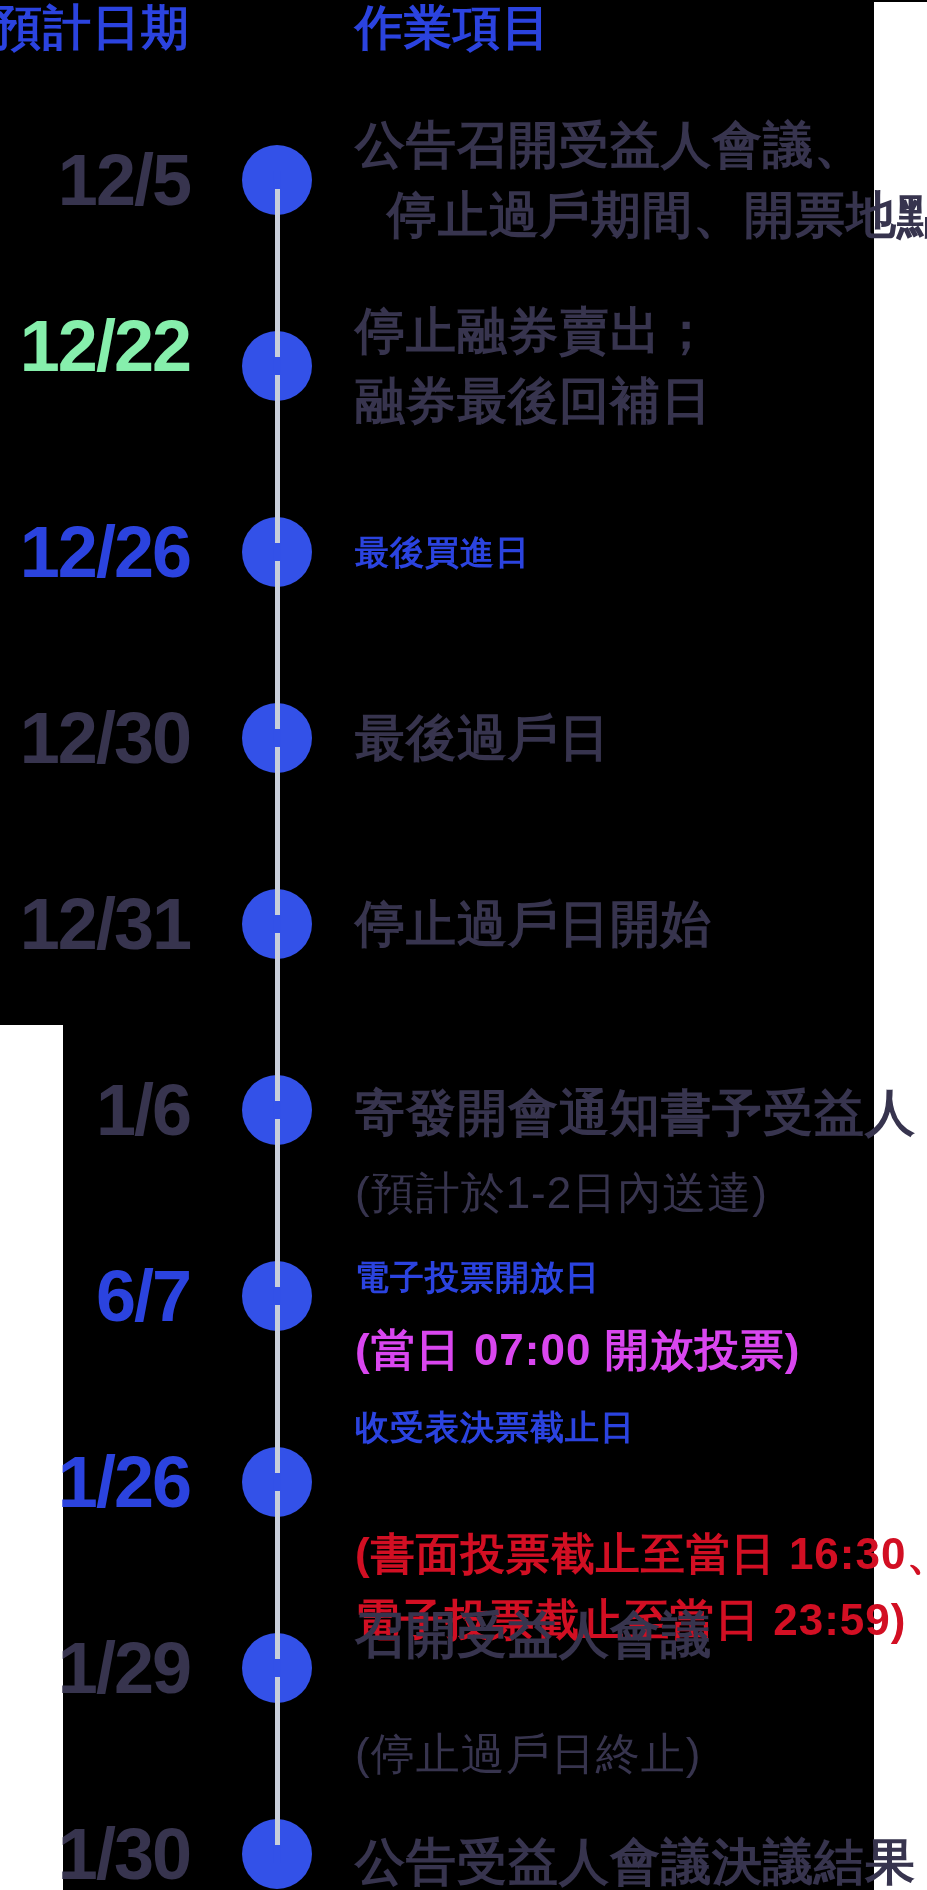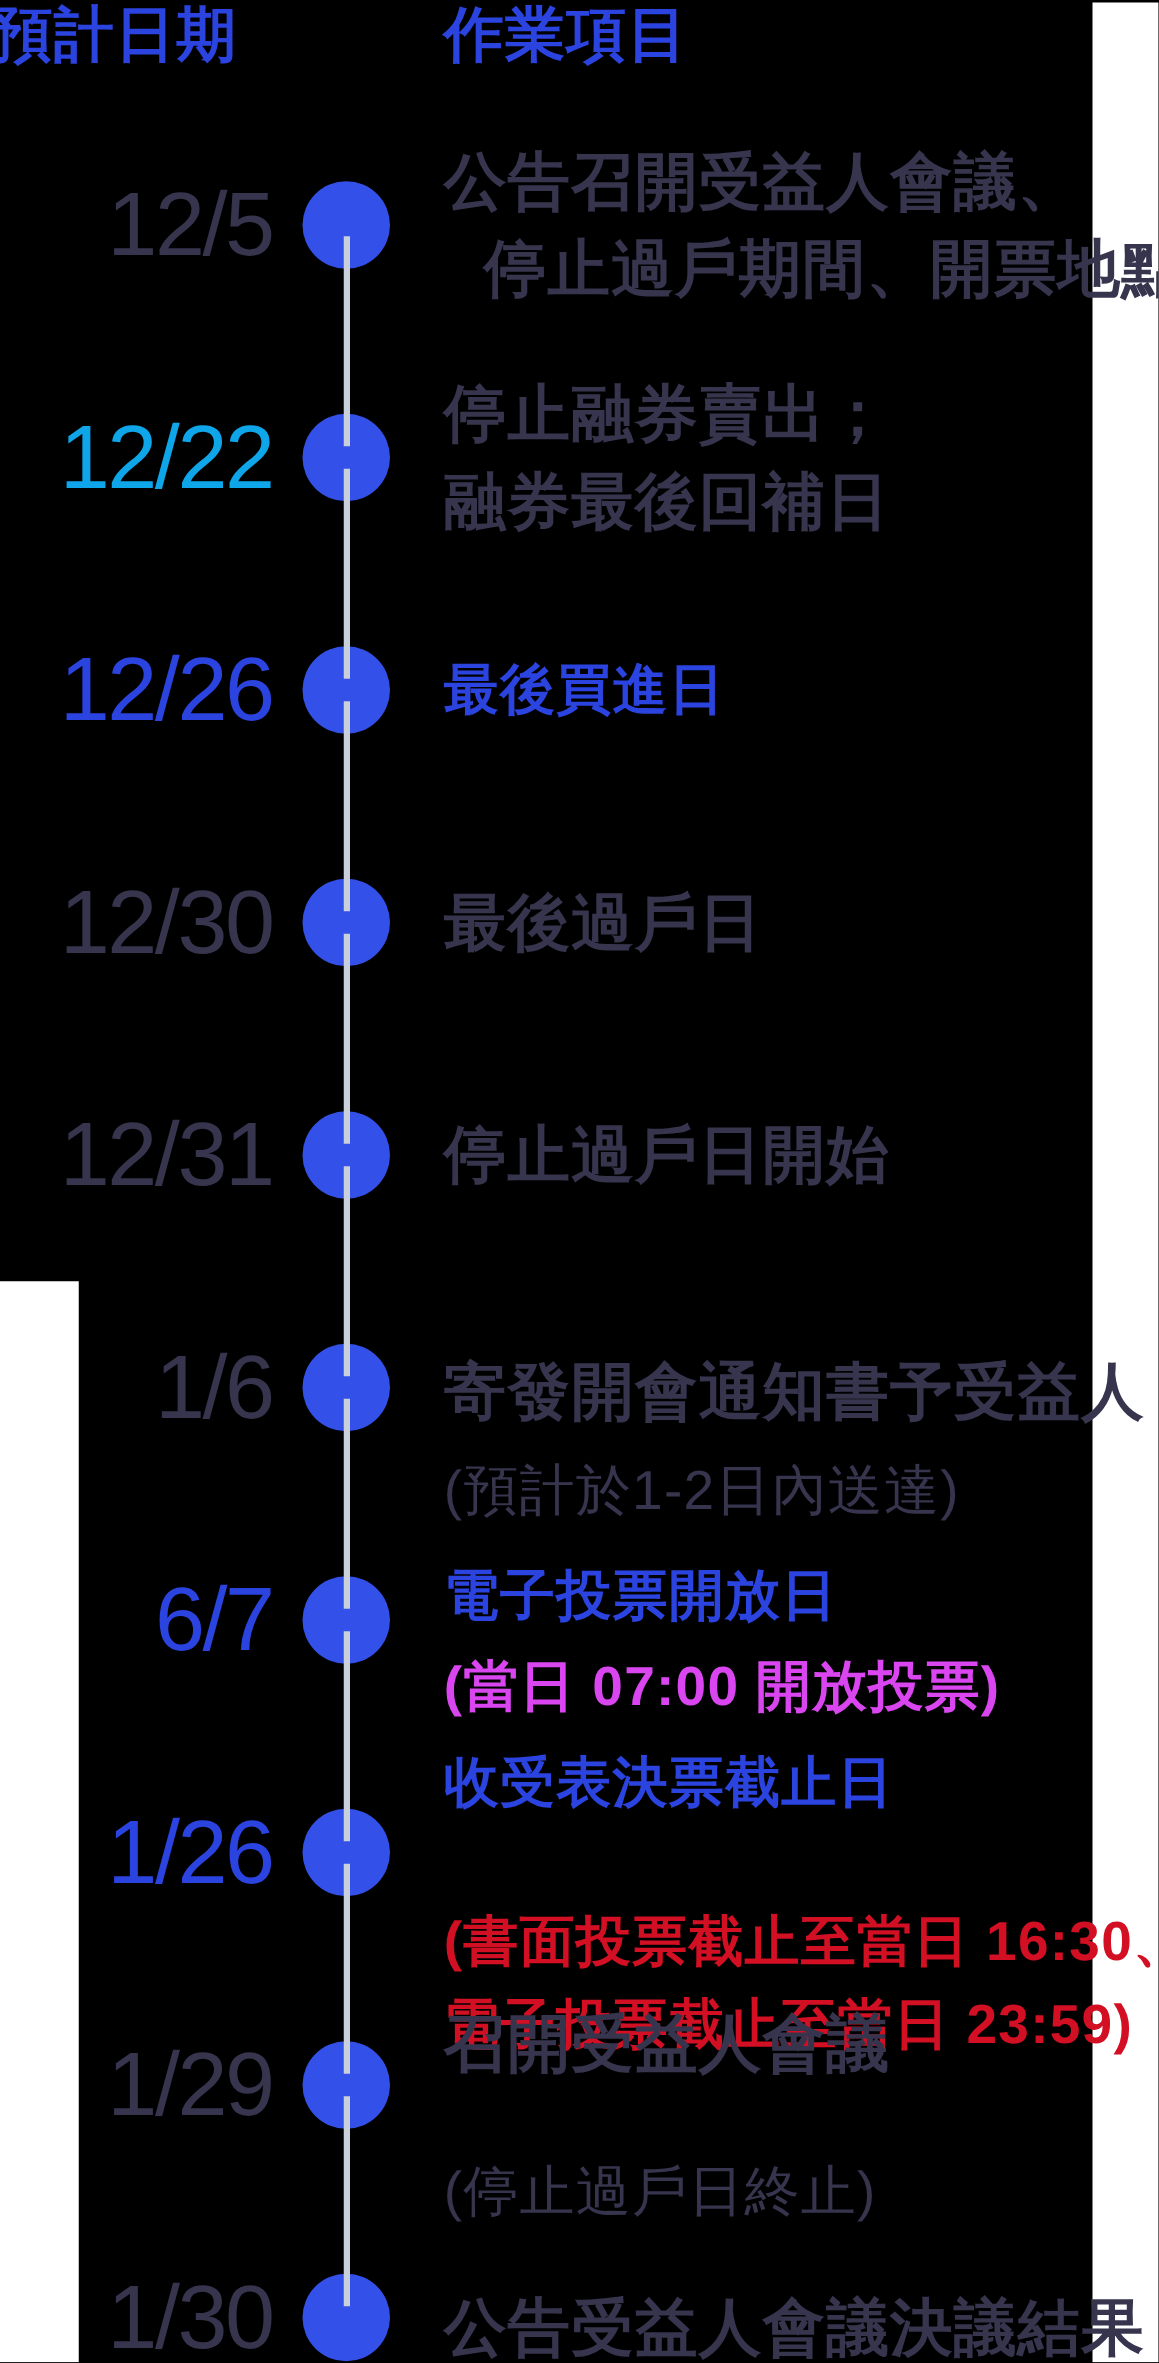--- a/index.html
+++ b/index.html
@@ -7,33 +7,32 @@
     position:relative;width:927px;height:1890px;background:#000;overflow:hidden;
     font-family:"Liberation Sans",sans-serif;
   }
   .strip{position:absolute;z-index:1;}
   .col-header{
     position:absolute;z-index:6;font-size:48px;font-weight:800;white-space:nowrap;
     transform:translateY(-50%);letter-spacing:1px;
   }
   .date{
     position:absolute;z-index:6;width:190px;left:0;text-align:right;
-    font-size:72px;font-weight:400;letter-spacing:-2px;white-space:nowrap;
+    font-size:72px;font-weight:700;letter-spacing:-2px;white-space:nowrap;
     transform:translateY(-50%);
-    padding-left:28px;
   }
   .dot{position:absolute;z-index:2;border-radius:50%;transform:translate(-50%,-50%);}
   .connector{position:absolute;z-index:3;}
   .gap{position:absolute;z-index:4;transform:translate(-50%,-50%);}
   .tline{
     position:absolute;z-index:6;left:355px;white-space:nowrap;transform:translateY(-50%);
     line-height:1;letter-spacing:1px;
   }
   .tline.main{font-size:50px;font-weight:600;}
-  .tline.main-em{font-size:44px;font-weight:800;}
+  .tline.main-em{font-size:34px;font-weight:800;}
   .tline.sub{font-size:44px;font-weight:500;margin-top:48px;}
   .tline.sub-red{font-size:44px;font-weight:800;}
 </style>
 </head>
 <body>
 
 <div id="stage" style="background: rgb(0, 0, 0);">
   <div class="strip" style="left: 874px; top: 2px; width: 53px; height: 1888px; background: rgb(255, 255, 255);"></div>
   <div class="strip" style="left: 0px; top: 1025px; width: 63px; height: 865px; background: rgb(255, 255, 255);"></div>
 
@@ -58,21 +57,21 @@
       <div class="gap" style="left: 277px; top: 738px; width: 7px; height: 18px; background: rgb(51, 81, 232);"></div>
       <div class="gap" style="left: 277px; top: 924px; width: 7px; height: 18px; background: rgb(51, 81, 232);"></div>
       <div class="gap" style="left: 277px; top: 1110px; width: 7px; height: 18px; background: rgb(51, 81, 232);"></div>
       <div class="gap" style="left: 277px; top: 1296px; width: 7px; height: 18px; background: rgb(51, 81, 232);"></div>
       <div class="gap" style="left: 277px; top: 1482px; width: 7px; height: 18px; background: rgb(51, 81, 232);"></div>
       <div class="gap" style="left: 277px; top: 1668px; width: 7px; height: 18px; background: rgb(51, 81, 232);"></div>
       <div class="gap" style="left: 277px; top: 1854px; width: 7px; height: 18px; background: rgb(51, 81, 232);"></div>
       <div class="date" style="top: 180px; color: rgb(55, 52, 78);">12/5</div>
       <div class="tline main" style="top: 145px; color: rgb(55, 52, 78);">公告召開受益人會議、</div>
       <div class="tline main" style="top: 215px; color: rgb(55, 52, 78); margin-left: 32px;">停止過戶期間、開票地點</div>
-      <div class="date" style="top: 366px; color: #0ea5e9;">12/22</div>
+      <div class="date" style="top: 346px; color: #86efac;">12/22</div>
       <div class="tline main" style="top: 331px; color: rgb(55, 52, 78);">停止融券賣出；</div>
       <div class="tline main" style="top: 401px; color: rgb(55, 52, 78);">融券最後回補日</div>
       <div class="date" style="top: 552px; color: rgb(43, 67, 223);">12/26</div>
       <div class="tline main-em" style="top: 552px; color: rgb(43, 67, 223);">最後買進日</div>
       <div class="date" style="top: 738px; color: rgb(55, 52, 78);">12/30</div>
       <div class="tline main" style="top: 738px; color: rgb(55, 52, 78);">最後過戶日</div>
       <div class="date" style="top: 924px; color: rgb(55, 52, 78);">12/31</div>
       <div class="tline main" style="top: 924px; color: rgb(55, 52, 78);">停止過戶日開始</div>
       <div class="date" style="top: 1110px; color: rgb(55, 52, 78);">1/6</div>
       <div class="tline main" style="top: 1075px; color: rgb(55, 52, 78); margin-top: 38px;">寄發開會通知書予受益人</div>

